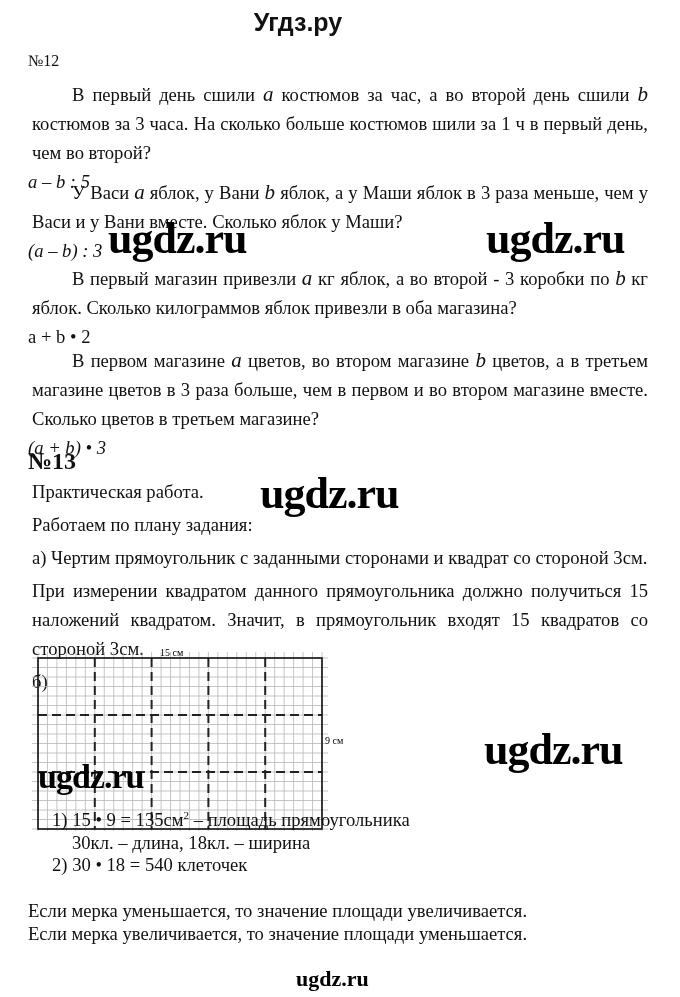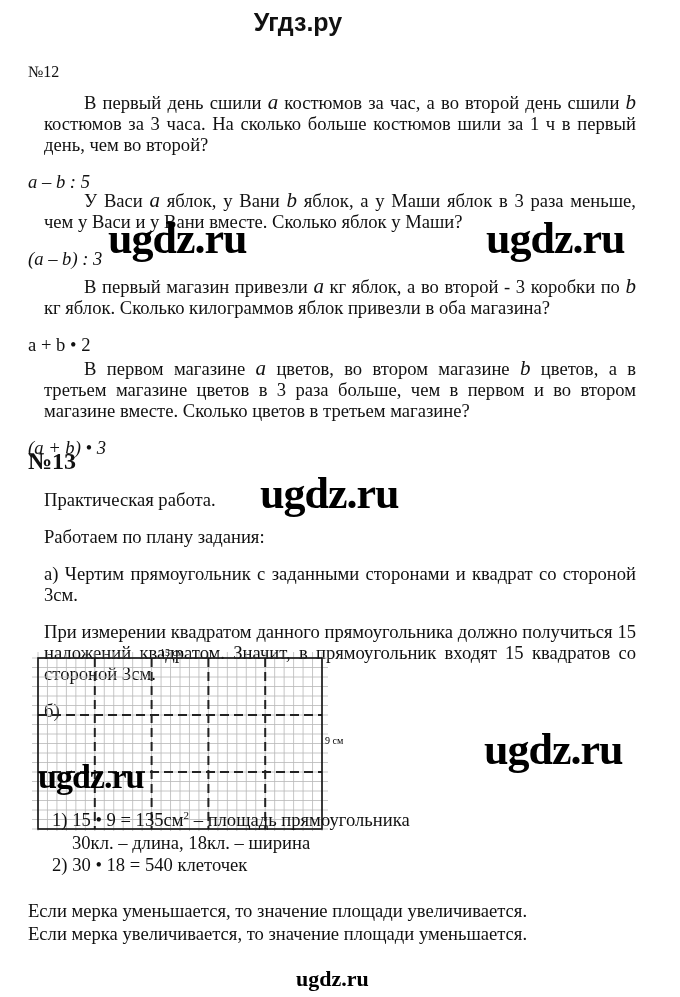--- a/index.html
+++ b/index.html
@@ -2,40 +2,40 @@
 <html><head>
   <meta charset="utf-8">
   <style>
     html, body { margin:0; padding:0; background:#ffffff; }
     body { width:680px; height:997px; position:relative; overflow:hidden;
            font-family:"Liberation Serif", serif; color:#111; }
     .site-title { position:absolute; top:0; left:0; width:596px; text-align:center;
                   font-family:"Liberation Sans", sans-serif; font-weight:bold;
                   font-size:25px; line-height:44px; color:#111; }
     .num { font-weight:bold; font-size:24px; line-height:24px; }
-    .p { font-size:18.6px; line-height:21px; text-align:justify; margin:16px; }
+    .p { font-size:18.6px; line-height:29px; text-align:justify; margin:4px; }
     .indent { text-indent:40px; }
     .f { font-size:18.6px; line-height:22.5px; font-style:italic; margin:0; }
     .f.up { font-style:normal; }
     .v { font-style:italic; font-size:21px; }
     .abs { position:absolute; }
     .wm { position:absolute; font-family:Liberation Serif, serif; font-weight:bold;
           font-size:44px; color:#000; letter-spacing:-1px; line-height:44px; }
     .wm.small { font-size:34px; line-height:34px; }
     .wm.foot { font-size:22px; line-height:26px; letter-spacing:0; }
     .step { font-size:18.6px; line-height:22.5px; margin:0; white-space:nowrap; }
     sup { font-size:11px; }
     svg text { font-family:"Liberation Serif", serif; }
   </style>
 </head>
 <body>
 
 <div class="site-title">Угдз.ру</div>
 
-<div class="abs" style="left:28px;top:52px;margin-top:11px;">№12</div>
+<div class="abs" style="left:28px;top:52px;">№12</div>
 
 <div class="abs" style="left:28px;top:76px;width:624px;">
   <p class="p indent">
     <span>В первый день сшили </span><span class="v">a</span><span> костюмов за час, а во второй день сшили </span><span class="v">b</span><span> костюмов за 3 часа. На сколько больше костюмов шили за 1 ч в первый день, чем во второй?</span>
   </p>
   <p class="f">a – b : 5</p>
 </div>
 
 <div class="abs" style="left:28px;top:174px;width:624px;">
   <p class="p indent">

